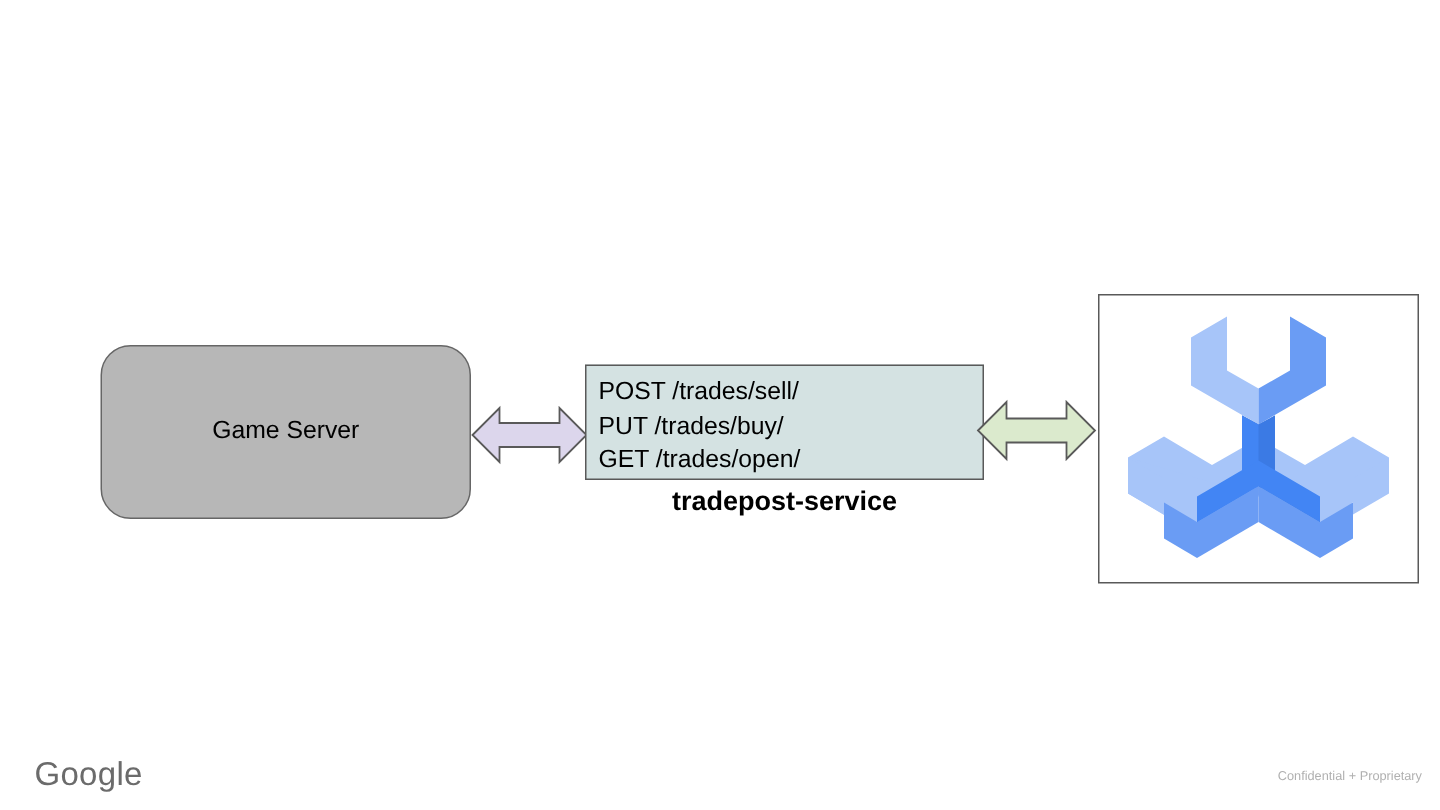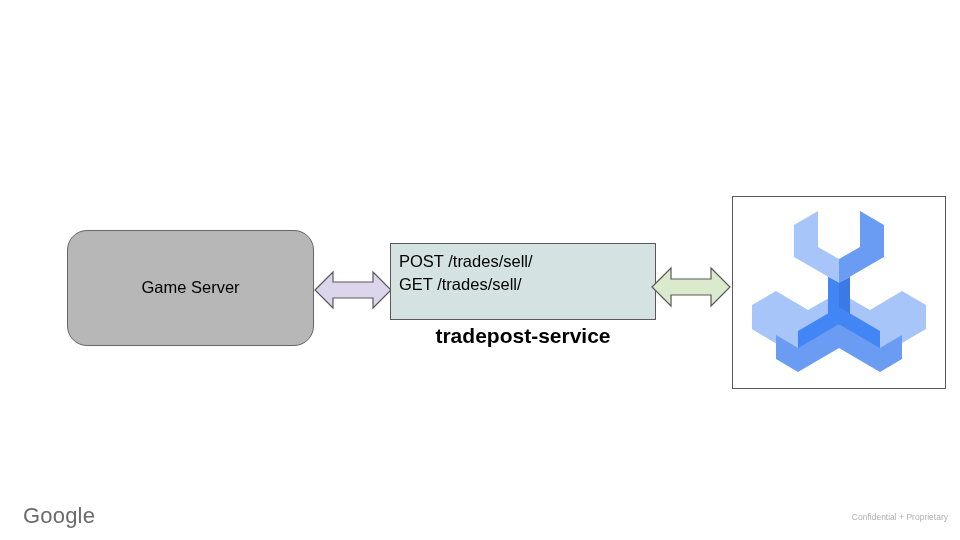--- a/index.html
+++ b/index.html
@@ -77,21 +77,21 @@
     white-space: nowrap;
   }
   .service-line { display: block; }
 
   .service-caption {
     position: absolute;
     left: 390px;
     top: 324px;
     width: 266px;
     text-align: center;
-    font-size: 21px;
+    font-size: 18px;
     font-weight: bold;
     color: #000000;
     white-space: nowrap;
   }
 
   
   .logo-frame {
     position: absolute;
     left: 732px;
     top: 196px;
@@ -139,21 +139,22 @@
 
   <div class="arrow-wrap arrow-purple">
     <svg width="76" height="44" viewBox="0 0 76 44" aria-hidden="true">
       <polygon points="0,22 18,4 18,14 58,14 58,4 76,22 58,40 58,30 18,30 18,40" fill="#dcd6ec" stroke="#595959" stroke-width="1.2"></polygon>
     </svg>
   </div>
 
   <div class="service-box">
     <div class="service-lines">
       <span class="service-line">POST /trades/sell/</span>
-      <span class="service-line">GET /trades/sell/</span>
+      <span class="service-line">PUT /trades/buy/</span>
+      <span class="service-line">GET /trades/open/</span>
     </div>
   </div>
   <div class="service-caption">tradepost-service</div>
 
   <div class="arrow-wrap arrow-green">
     <svg width="78" height="50" viewBox="0 0 78 50" aria-hidden="true">
       <polygon points="0,25 19,6 19,17 59,17 59,6 78,25 59,44 59,33 19,33 19,44" fill="#dbeacd" stroke="#595959" stroke-width="1.2"></polygon>
     </svg>
   </div>
 

